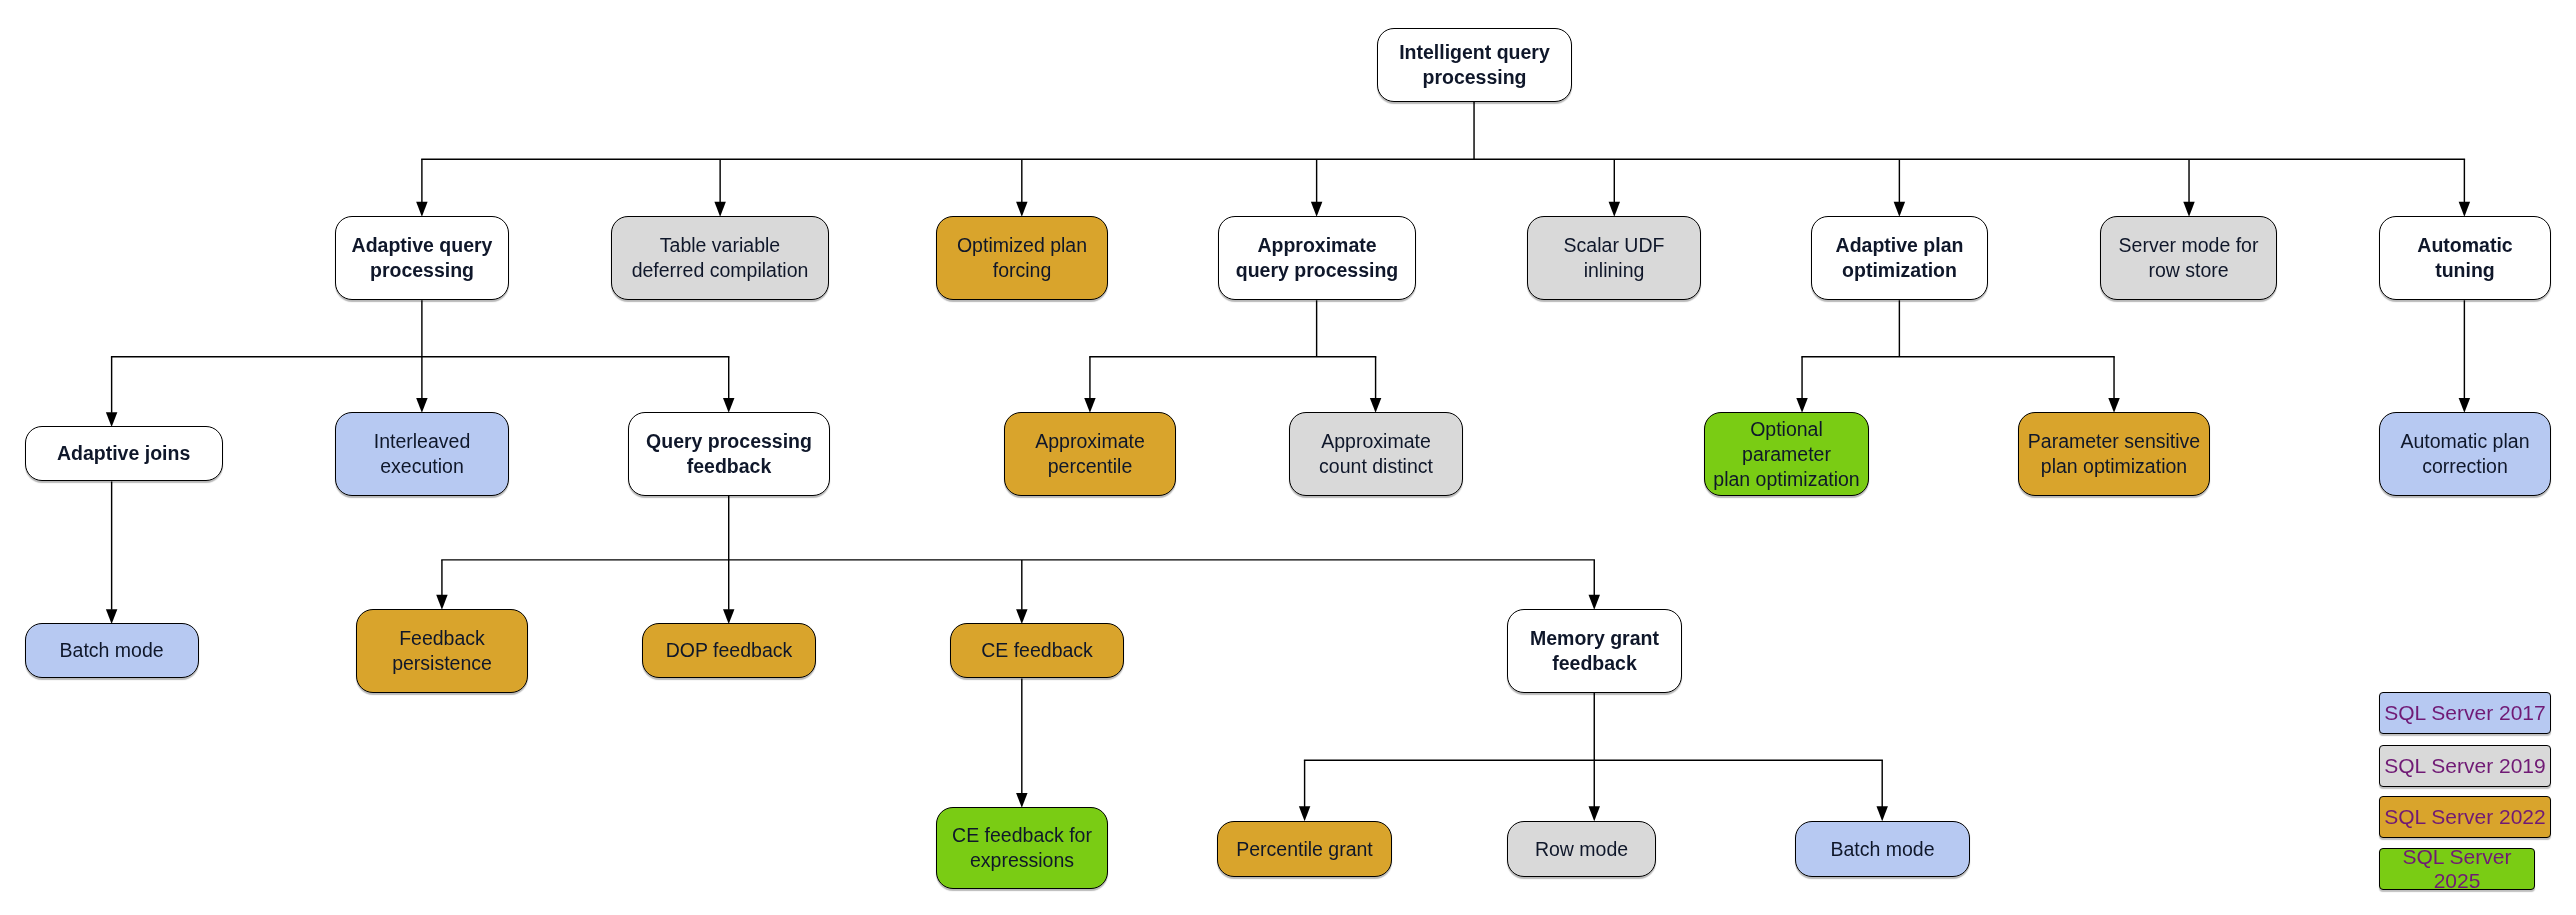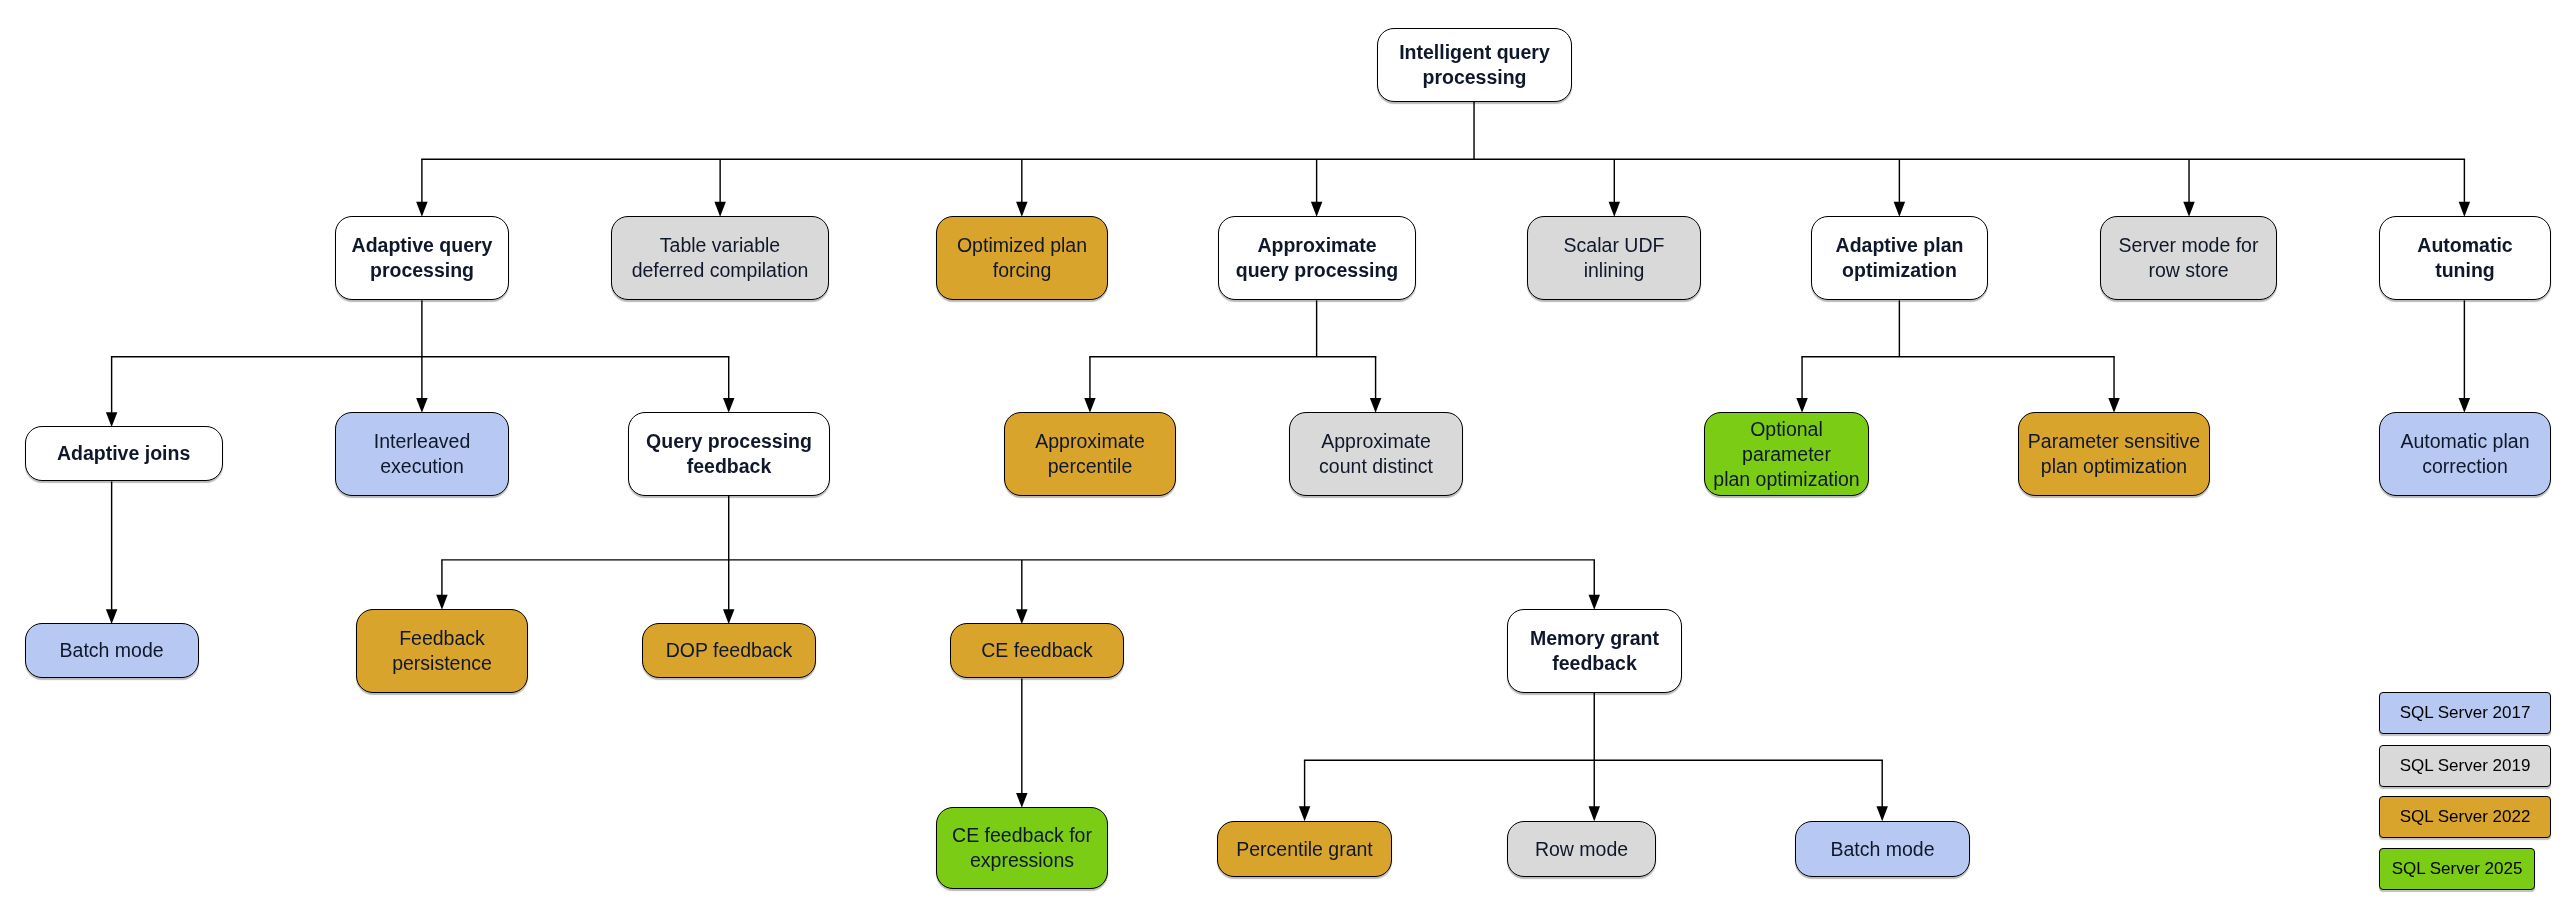--- a/index.html
+++ b/index.html
@@ -34,22 +34,22 @@
   .node.bold { font-weight: 700; }
   .pill {
     position: absolute;
     box-sizing: border-box;
     border: 1.7px solid #000000;
     border-radius: 4px;
     display: flex;
     align-items: center;
     justify-content: center;
     text-align: center;
-    font-size: 17px;
-    color: #000000;
+    font-size: 21px;
+    color: #701a75;
     box-shadow: 0 1.1px 1.1px rgba(0,0,0,0.25);
   }
 </style>
 </head>
 <body>
 
 <div class="canvas">
   <svg id="edge-layer" xmlns="http://www.w3.org/2000/svg" viewBox="0 0 4500 1600">
       <line x1="2575" y1="178" x2="2575" y2="278" stroke="#000000" stroke-width="2.5"></line>
       <line x1="735.75" y1="278" x2="4306.25" y2="278" stroke="#000000" stroke-width="2.5"></line>

